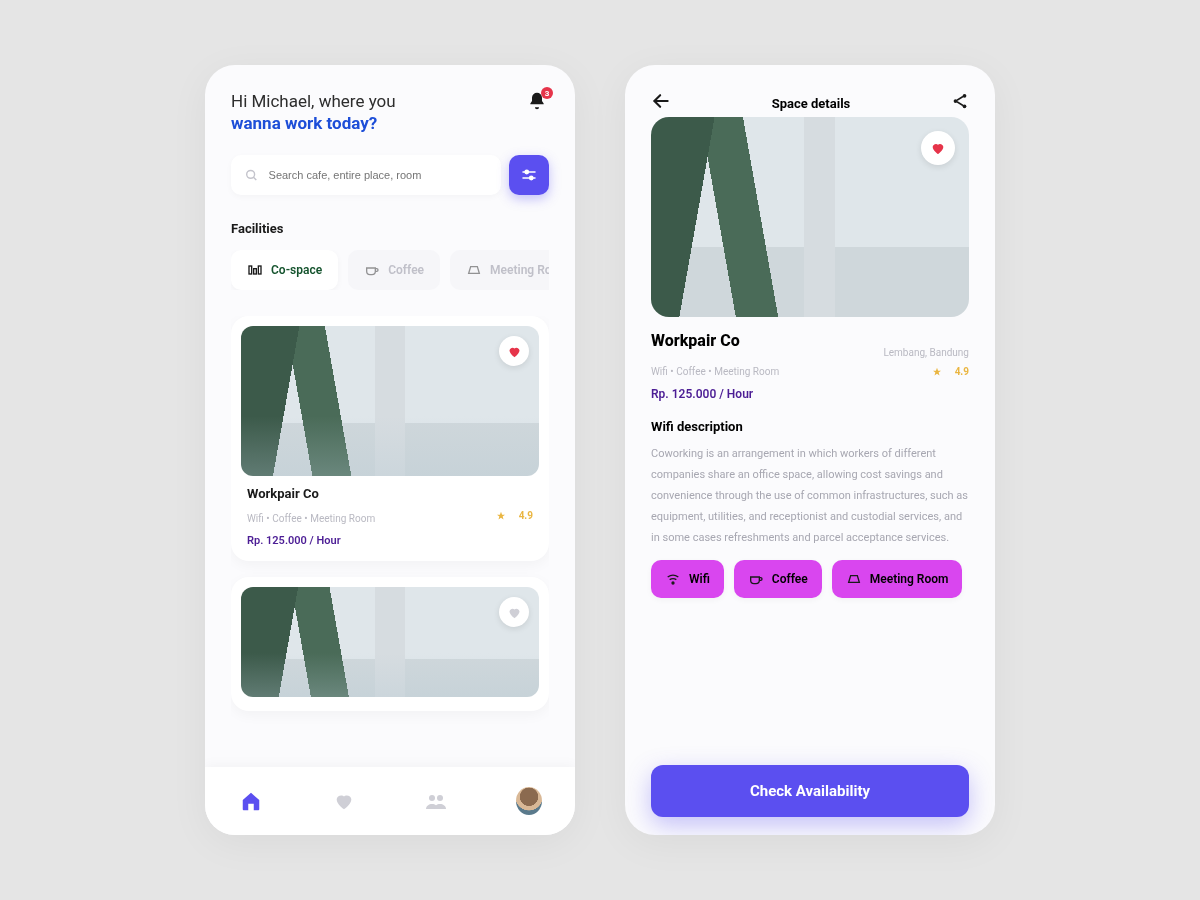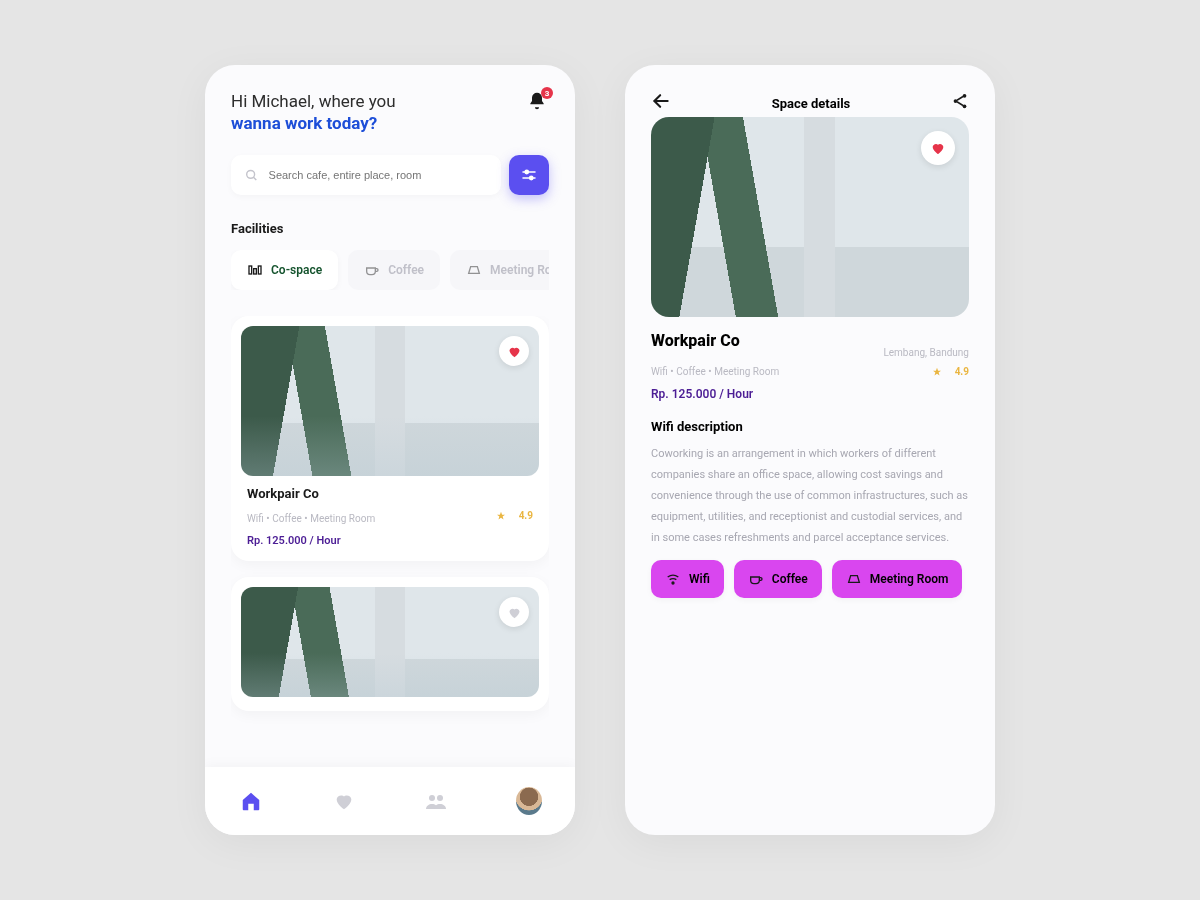--- a/index.html
+++ b/index.html
@@ -260,13 +260,14 @@
       <span>Coffee</span>
     </div>
     <div class="fac">
       <svg width="16" height="16" viewBox="0 0 24 24" fill="none" stroke="#1a1a1a" stroke-width="2">
           <path d="M4 17h16l-3-10H7z"></path>
         </svg>
       <span>Meeting Room</span>
     </div>
   </div>
 
+  <div class="cta">Check Availability</div>
 </div>
 
 </body></html>

